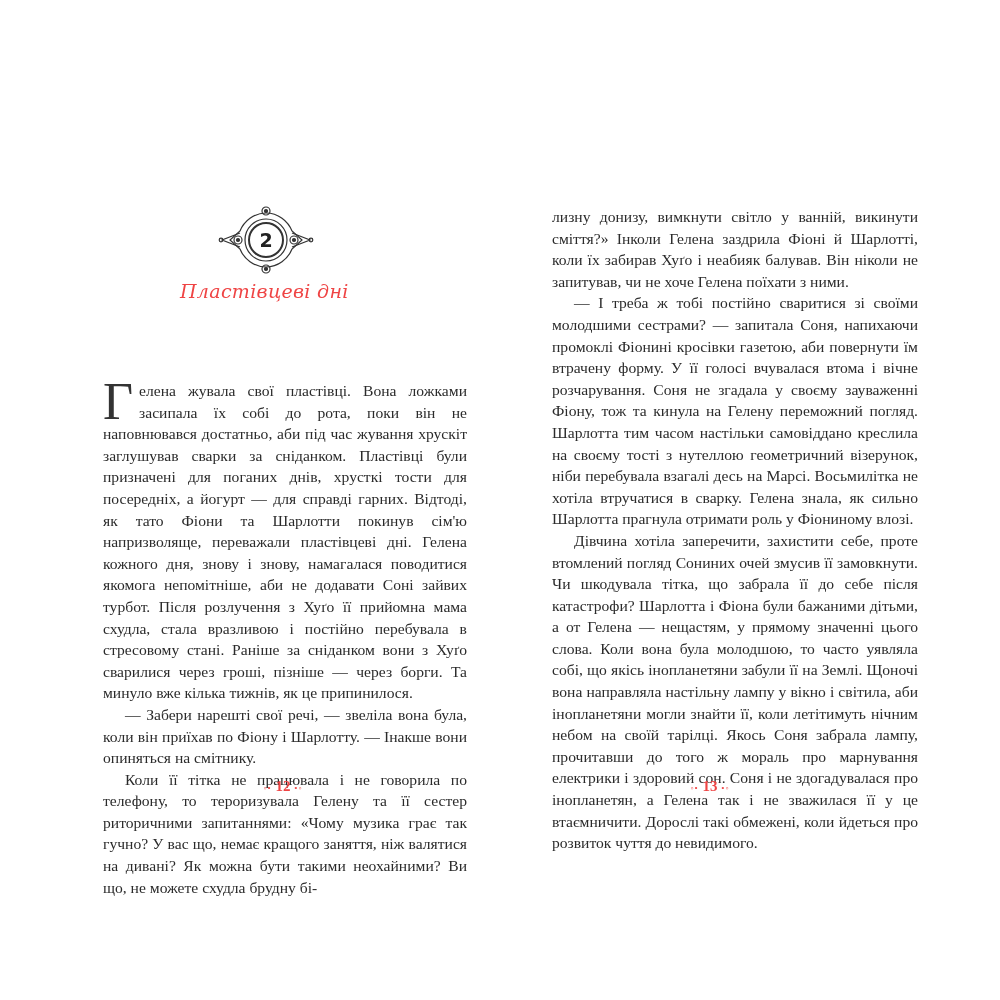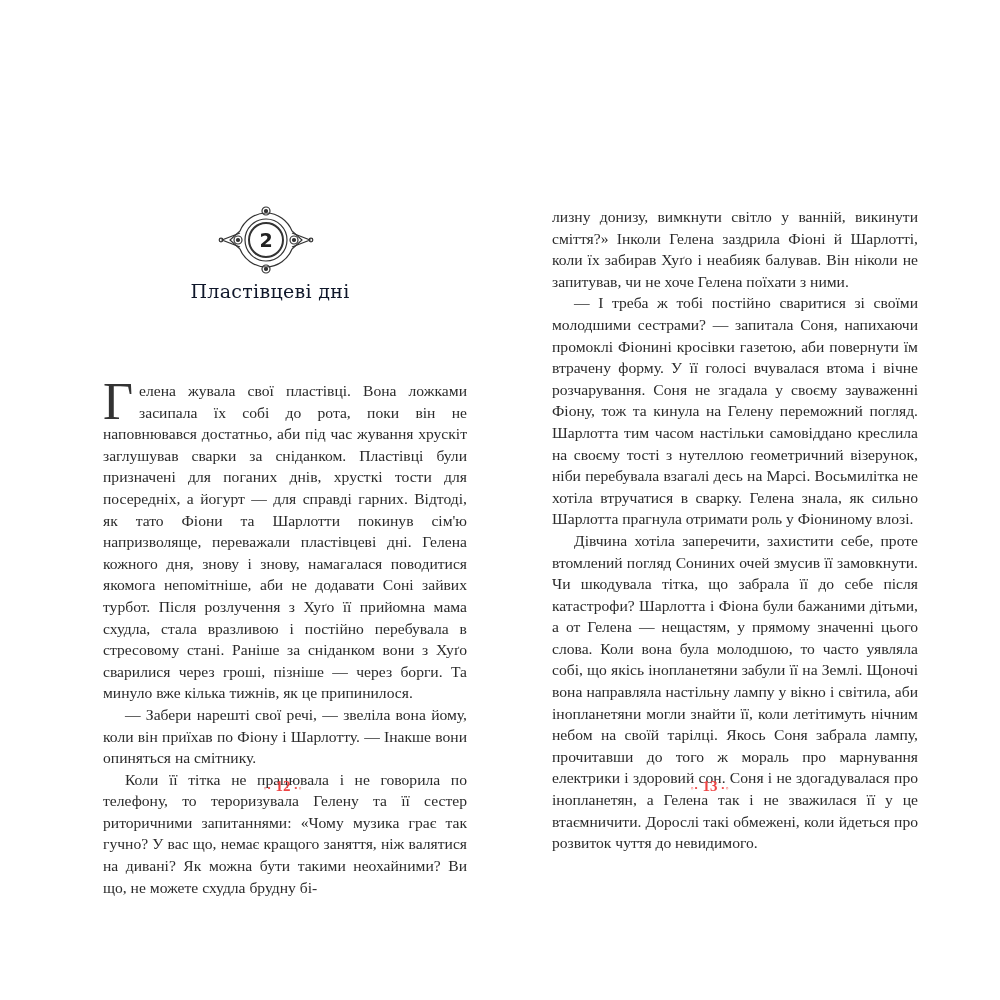--- a/index.html
+++ b/index.html
@@ -2,22 +2,22 @@
 <html><head>
 <meta charset="utf-8">
 <style>
   html, body { margin: 0; padding: 0; background: #ffffff; }
   body { width: 1000px; height: 1000px; position: relative; overflow: hidden;
          font-family: "Liberation Serif", "DejaVu Serif", serif; color: #2b2b2b; }
   .page { position: absolute; top: 0; height: 812px; }
   .page-left { left: 0; width: 500px; }
   .page-right { left: 500px; width: 500px; }
   .ornament { position: absolute; left: 216px; top: 205px; width: 100px; height: 70px; }
-  .chapter-title { position: absolute; left: 180px; top: 280px; width: 180px; text-align: center;
-                   font-family: "DejaVu Serif", serif; font-size: 19px; color: #0f172a;
+  .chapter-title { position: absolute; left: 180px; top: 280px; width: 180px; 
+                   font-family: "DejaVu Serif", serif; font-style: italic; font-size: 19px; color: #ef4444;
                    letter-spacing: 0.3px; }
   .text-block { position: absolute; font-size: 15.6px; line-height: 21.6px; text-align: justify; }
   .left-text { left: 103px; top: 380px; width: 364px; }
   .right-text { left: 552px; top: 206px; width: 366px; }
   .text-block p { margin: 0; text-indent: 22px; text-align-last: left; }
   .text-block p.noindent { text-indent: 0; }
   .dropcap { float: left; font-size: 52px; line-height: 40px; margin: 2px 6px 0 0; color: #333; }
   .folio { position: absolute; top: 778px; font-size: 15px; font-weight: bold; color: #ef4444; width: 100px; text-align: center; }
   .folio-left { left: 233px; }
   .folio .dots { font-size: 9px; font-weight: normal; letter-spacing: 1px; vertical-align: middle; }
@@ -44,21 +44,21 @@
       <circle cx="5" cy="35" r="1.8"></circle>
       <circle cx="95" cy="35" r="1.8"></circle>
     </g>
     <text x="50" y="42" text-anchor="middle" font-family="DejaVu Sans, sans-serif" font-weight="bold" font-size="19" fill="#222">2</text>
   </svg>
 
   <div class="chapter-title">Пластівцеві дні</div>
 
   <div class="text-block left-text">
     <p class="noindent"><span class="dropcap">Г</span><span>елена жувала свої пластівці. Вона ложками засипала їх собі до рота, поки він не наповнювався достатньо, аби під час жування хрускіт заглушував сварки за сніданком. Пластівці були призначені для поганих днів, хрусткі тости для посередніх, а йогурт — для справді гарних. Відтоді, як тато Фіони та Шарлотти покинув сім'ю напризволяще, переважали пластівцеві дні. Гелена кожного дня, знову і знову, намагалася поводитися якомога непомітніше, аби не додавати Соні зайвих турбот. Після розлучення з Хуґо її прийомна мама схудла, стала вразливою і постійно перебувала в стресовому стані. Раніше за сніданком вони з Хуґо сварилися через гроші, пізніше — через борги. Та минуло вже кілька тижнів, як це припинилося.</span></p>
-    <p>— Забери нарешті свої речі, — звеліла вона йому, коли він приїхав по Фіону і Шарлотту. — Інакше вони опиняться на смітнику.</p>
+    <p>— Забери нарешті свої речі, — звеліла вона була, коли він приїхав по Фіону і Шарлотту. — Інакше вони опиняться на смітнику.</p>
     <p>Коли її тітка не працювала і не говорила по телефону, то тероризувала Гелену та її сестер риторичними запитаннями: «Чому музика грає так гучно? У вас що, немає кращого заняття, ніж валятися на дивані? Як можна бути такими неохайними? Ви що, не можете схудла брудну бі-</p>
   </div>
 
   <div class="folio folio-left">
     <span class="dots">◦•</span>
     <span>12</span>
     <span class="dots">•◦</span>
   </div>
 </div>
 

